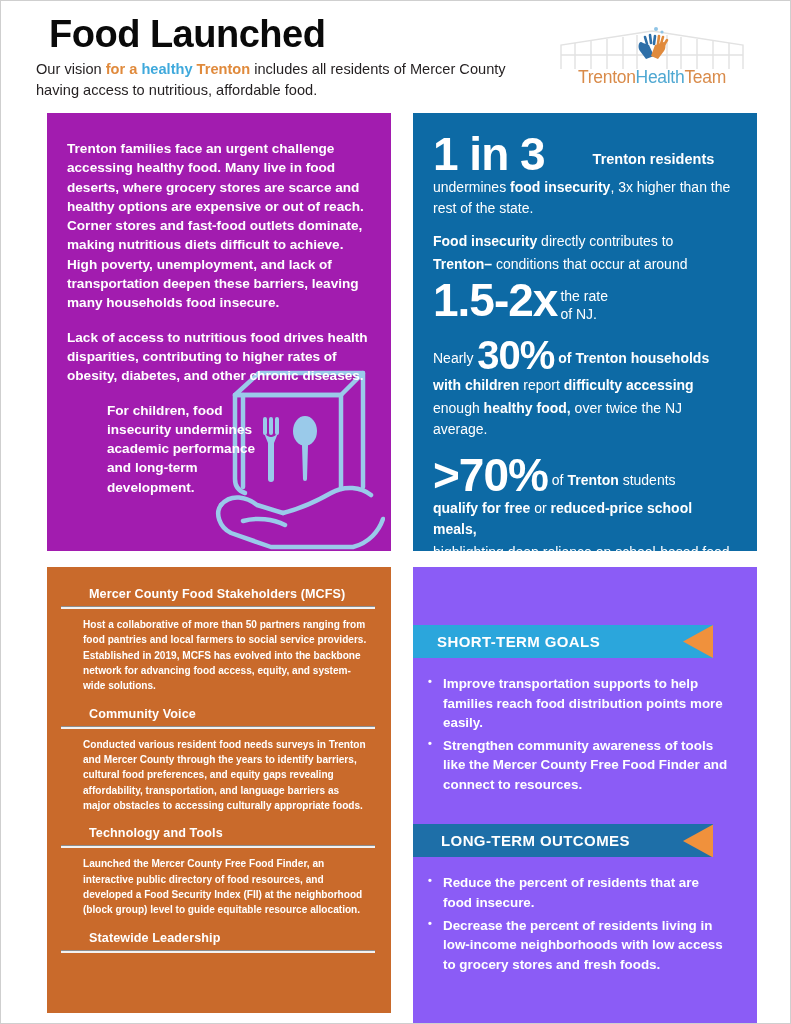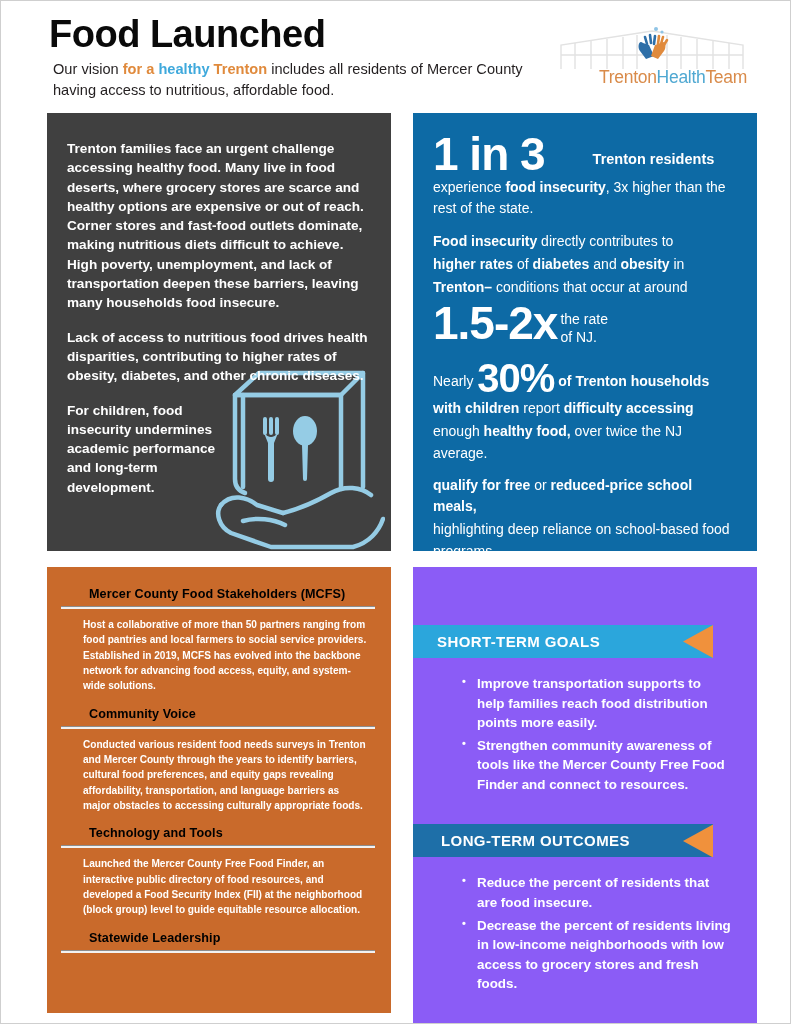--- a/index.html
+++ b/index.html
@@ -17,51 +17,51 @@
   }
 
   
   .header { position: absolute; left: 0; top: 0; width: 791px; height: 108px; }
   .title {
     position: absolute; left: 48px; top: 14px;
     font-size: 38px; font-weight: 700; letter-spacing: -0.5px;
     color: #0a0a0a; line-height: 1.05;
   }
   .subtitle {
-    position: absolute; left: 52px; top: 58px;
+    position: absolute; left: 35px; top: 58px;
     width: 470px;
     font-size: 14.6px; line-height: 1.42; color: #231f20;
   }
   .hl-orange { color: #E08A3C; font-weight: 700; }
   .hl-blue   { color: #3FA9DC; font-weight: 700; }
 
   
   .logo { position: absolute; left: 556px; top: 20px; width: 190px; height: 74px; }
   .logo svg { position: absolute; left: 0; top: 0; }
   .logo-text {
     position: absolute; left: 0; top: 46px; width: 190px;
-    text-align: right; font-size: 17.5px; letter-spacing: -0.3px;
+    text-align: center; font-size: 17.5px; letter-spacing: -0.3px;
     white-space: nowrap;
   }
   .lt-a { color: #D98B4A; }
   .lt-b { color: #4FA8D2; }
 
   
   .panel { position: absolute; }
 
   .p-lightblue {
     left: 46px; top: 112px; width: 344px; height: 438px;
-    background: #404040; color: #fff;
+    background: #a21caf; color: #fff;
     padding: 26px 22px 0 20px;
   }
   .p-lightblue p {
     font-size: 13.6px; font-weight: 700; line-height: 1.42;
     margin-bottom: 15px; position: relative; z-index: 2;
   }
-  .p-lightblue p.narrow { width: 150px; }
+  .p-lightblue p.narrow { width: 150px; margin-left: 40px; }
 
   .bagicon { position: absolute; right: 6px; bottom: 0px; width: 172px; height: 190px; z-index: 1; opacity: .95; }
 
   .p-darkblue {
     left: 412px; top: 112px; width: 344px; height: 438px;
     background: #0D6AA5; color: #fff;
     padding: 18px 18px 0 20px;
   }
   .p-darkblue .ln { font-size: 14px; line-height: 1.52; margin-bottom: 2px; }
   .p-darkblue b { font-weight: 700; }
@@ -76,21 +76,21 @@
     font-size: 14px; line-height: 1.28; margin-left: 3px;
   }
 
   
   .p-brown {
     left: 46px; top: 566px; width: 344px; height: 446px;
     background: #C96A2B; color: #fff;
     padding: 14px 16px 0 14px;
   }
   .sec-h {
-    font-size: 12.6px; font-weight: 700; color: #000000;
+    font-size: 12.6px; font-weight: 700; color: #ffffff;
     margin: 6px 0 0 4px; letter-spacing: 0.1px; padding-left: 24px;
   }
   .sec-rule {
     height: 3px; margin: 5px 0 8px 0;
     background: linear-gradient(to bottom,#8d8d8d 0 1px,#f2f2f2 1px 3px);
   }
   .sec-b {
     font-size: 10.1px; font-weight: 700; line-height: 1.52;
     color: #ffffff; margin: 0 6px 13px 22px;
   }
@@ -109,21 +109,21 @@
   }
   .banner.dark { background: #1E6FA8; }
   .banner .notch {
     position: absolute; right: 0; top: 0;
     width: 30px; height: 33px;
     background: #F0913C;
     clip-path: polygon(100% 0, 100% 100%, 0 50%);
   }
   .b-short { width: 300px; margin-top: 58px; }
   .b-long  { width: 300px; margin-top: 30px; padding-left: 28px; }
-  .goal-list { margin: 16px 26px 0 64px; }
+  .goal-list { margin: 16px 26px 0 30px; }
   .goal-list li {
     font-size: 13.4px; font-weight: 700; line-height: 1.46;
     color: #fff; margin-bottom: 3px; list-style: none; position: relative;
   }
   .goal-list li:before {
     content: "\2022"; position: absolute; left: -15px; top: -1px; font-size: 11px;
   }
 </style>
 </head>
 <body>
@@ -184,39 +184,39 @@
         <path d="M70 152 C86 148, 104 140, 118 132 C132 124, 148 126, 158 134"></path>
         <path d="M30 160 C44 156, 60 158, 72 164"></path>
       </g>
     </svg>
   </div>
 
   <div class="panel p-darkblue">
 
     <div class="stat-block">
       <span class="big">1 in 3</span><b style="font-size:14.5px;padding-left:48px;">Trenton residents</b>
-      <div class="ln"><span>experience </span><b>food insecurity</b><span>, 3x higher than the rest of the state.</span></div>
+      <div class="ln"><span>undermines </span><b>food insecurity</b><span>, 3x higher than the rest of the state.</span></div>
     </div>
 
     <div class="stat-block">
       <div class="ln"><b>Food insecurity</b><span> directly contributes to</span></div>
-      <div class="ln"><b>higher rates</b><span> of </span><b>diabetes</b><span> and </span><b>obesity</b><span> in</span></div>
       <div class="ln"><b>Trenton–</b><span> conditions that occur at around</span></div>
       <div>
         <span class="big">1.5-2x</span><span class="inline-rate"><span>the rate</span><br><span>of NJ.</span></span>
       </div>
     </div>
 
     <div class="stat-block">
       <div style="font-size:14px;"><span>Nearly </span><span class="big big-sm">30%</span><b> of Trenton households</b></div>
       <div class="ln"><b>with children</b><span> report </span><b>difficulty accessing</b></div>
       <div class="ln"><span>enough </span><b>healthy food,</b><span> over twice the NJ average.</span></div>
     </div>
 
     <div class="stat-block">
+      <div style="font-size:14px;"><span class="big">&gt;70%</span><span> of </span><b>Trenton</b><span> students</span></div>
       <div class="ln"><b>qualify for free</b><span> or </span><b>reduced-price school meals,</b></div>
       <div class="ln"> highlighting deep reliance on school-based food programs.</div>
     </div>
   </div>
 
   <div class="panel p-brown">
 
     <div>
       <div class="sec-h">Mercer County Food Stakeholders (MCFS)</div>
       <div class="sec-rule"></div>

